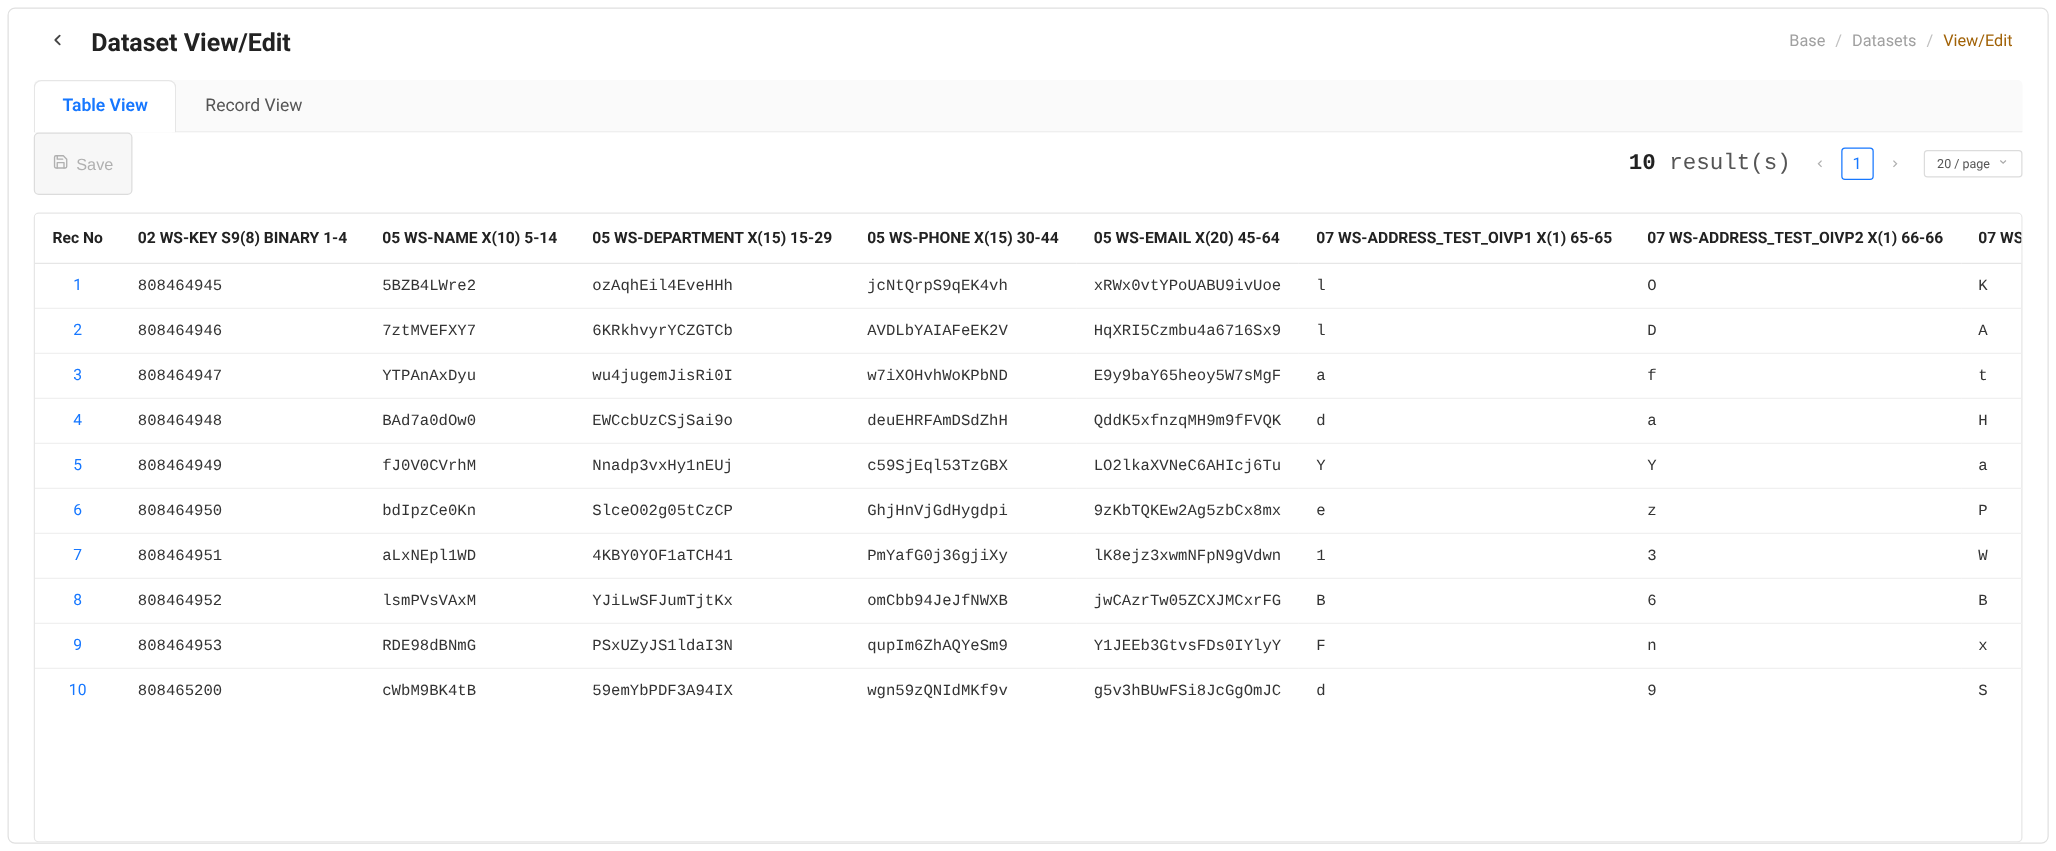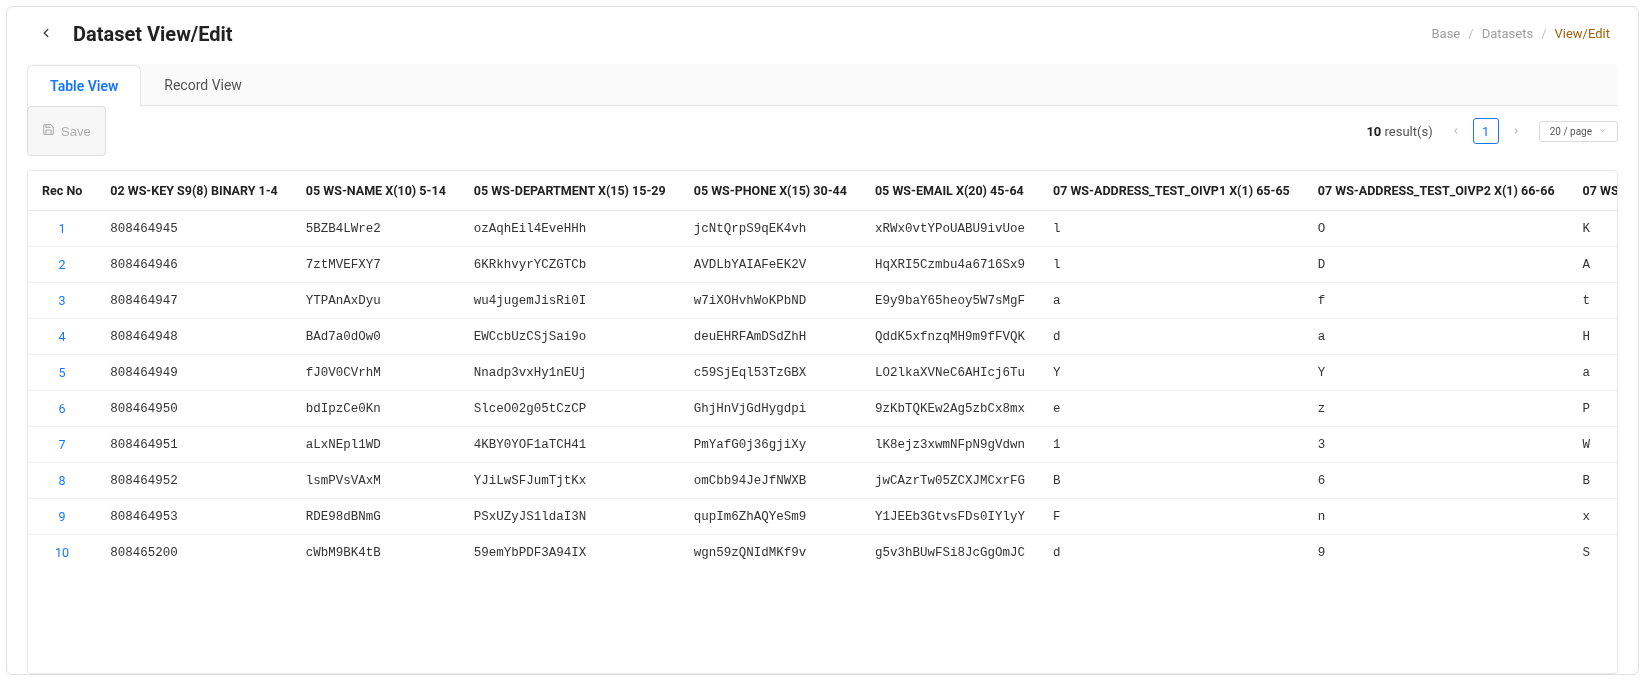--- a/index.html
+++ b/index.html
@@ -55,21 +55,20 @@
     flex: 1;
     display: flex;
     flex-direction: column;
     overflow: hidden;
   }
   .tabs {
     display: flex;
     border-bottom: 1px solid #e6e6e6;
     background: #fafafa;
     border-radius: 4px 4px 0 0;
-    align-items: center;
   }
   .tab {
     padding: 12px 22px;
     font-size: 14px;
     cursor: pointer;
     color: #555;
     border: 1px solid transparent;
     border-bottom: none;
     border-radius: 6px 6px 0 0;
     background: transparent;
@@ -104,21 +103,21 @@
     color: #b0b0b0;
     font-size: 13px;
     cursor: not-allowed;
   }
   .save-btn .icon { font-size: 13px; }
   .toolbar-right {
     display: flex;
     align-items: center;
     gap: 10px;
   }
-  .result-count { color: #555; font-size: 13px; }
+  .result-count { color: #555; font-size: 18px; font-family: Liberation Mono, monospace; }
   .result-count b { font-weight: 700; color: #222; }
   .pager {
     display: flex;
     align-items: center;
     gap: 4px;
   }
   .pager-btn {
     width: 26px;
     height: 26px;
     display: inline-flex;

